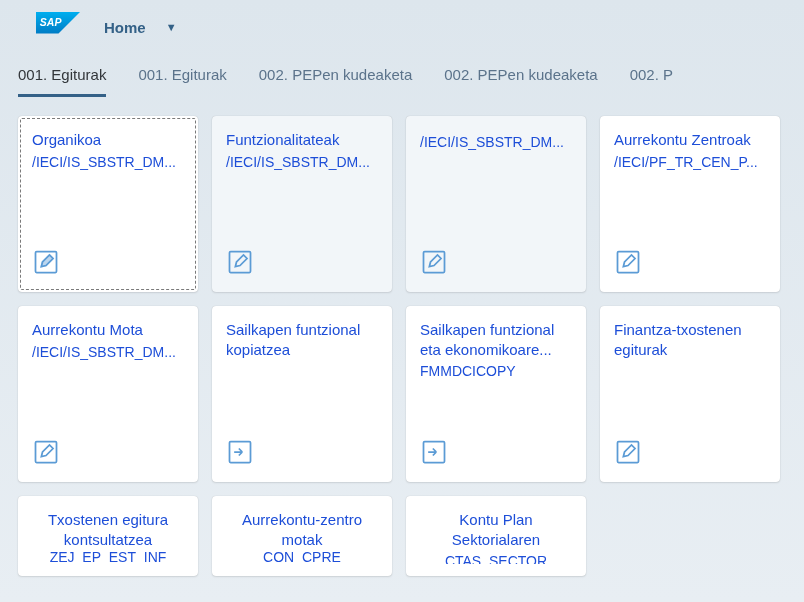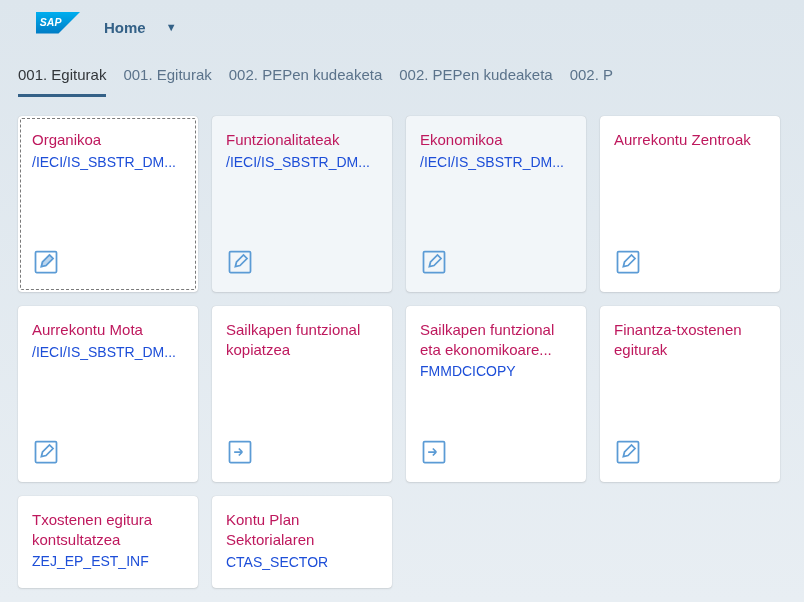--- a/index.html
+++ b/index.html
@@ -29,21 +29,21 @@
       display: flex;
       align-items: center;
       gap: 20px;
       cursor: pointer;
     }
     .home-link .caret {
       font-size: 11px;
     }
     .tabs {
       display: flex;
-      gap: 17px;
+      gap: 32px;
       padding: 10px 18px 0 18px;
       border-bottom: 1px solid transparent;
       overflow: hidden;
       white-space: nowrap;
     }
     .tab {
       color: #5b738b;
       font-size: 15px;
       padding: 8px 0 14px 0;
       cursor: pointer;
@@ -79,25 +79,26 @@
       position: relative;
     }
     .tile.selected {
       outline: 1px dashed #7a7a7a;
       outline-offset: -3px;
     }
     .tile.variant-blue {
       background: #f2f6f9;
     }
     .tile.short {
-      height: 92px;
+      height: 80px;
+      text-align: center;
     }
     .tile-title {
       font-size: 15px;
-      color: #be185d;
+      color: #1d4ed8;
       line-height: 1.3;
       max-height: 40px;
       overflow: hidden;
     }
     .tile-subtitle {
       font-size: 14px;
       color: #1d4ed8;
       margin-top: 4px;
       white-space: nowrap;
       overflow: hidden;
@@ -159,32 +160,32 @@
     <div class="tile-subtitle">/IECI/IS_SBSTR_DM...</div>
     <div class="tile-icon">
       <svg viewBox="0 0 24 24" fill="none" stroke="currentColor" stroke-width="1.5">
           <rect x="3" y="3" width="18" height="18" rx="1"></rect>
           <path d="M8 16l1-4 6-6 3 3-6 6-4 1z"></path>
         </svg>
     </div>
   </div>
 
   <div class="tile variant-blue">
-    <div class="tile-title">Ekonomikoa</div>
     <div class="tile-subtitle">/IECI/IS_SBSTR_DM...</div>
     <div class="tile-icon">
       <svg viewBox="0 0 24 24" fill="none" stroke="currentColor" stroke-width="1.5">
           <rect x="3" y="3" width="18" height="18" rx="1"></rect>
           <path d="M8 16l1-4 6-6 3 3-6 6-4 1z"></path>
         </svg>
     </div>
   </div>
 
   <div class="tile">
     <div class="tile-title">Aurrekontu Zentroak</div>
+    <div class="tile-subtitle">/IECI/PF_TR_CEN_P...</div>
     <div class="tile-icon">
       <svg viewBox="0 0 24 24" fill="none" stroke="currentColor" stroke-width="1.5">
           <rect x="3" y="3" width="18" height="18" rx="1"></rect>
           <path d="M8 16l1-4 6-6 3 3-6 6-4 1z"></path>
         </svg>
     </div>
   </div>
 
   <div class="tile">
     <div class="tile-title">Aurrekontu Mota</div>
@@ -226,19 +227,23 @@
           <path d="M8 16l1-4 6-6 3 3-6 6-4 1z"></path>
         </svg>
     </div>
   </div>
 
   <div class="tile short">
     <div class="tile-title">Txostenen egitura kontsultatzea</div>
     <div class="tile-subtitle">ZEJ_EP_EST_INF</div>
   </div>
 
+  <div class="tile short">
+    <div class="tile-title">Aurrekontu-zentro motak</div>
+    <div class="tile-subtitle">CON_CPRE</div>
+  </div>
 
   <div class="tile short">
     <div class="tile-title">Kontu Plan Sektorialaren Kontsulta</div>
     <div class="tile-subtitle">CTAS_SECTOR</div>
   </div>
 
 </div>
 
 </body></html>

